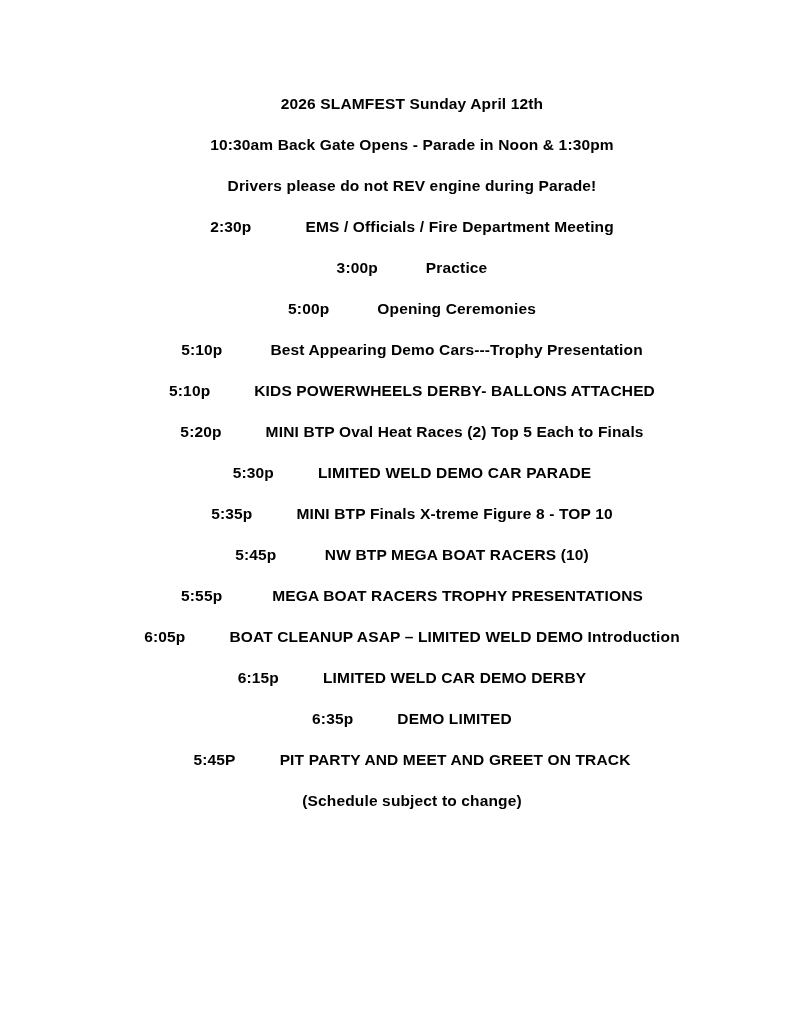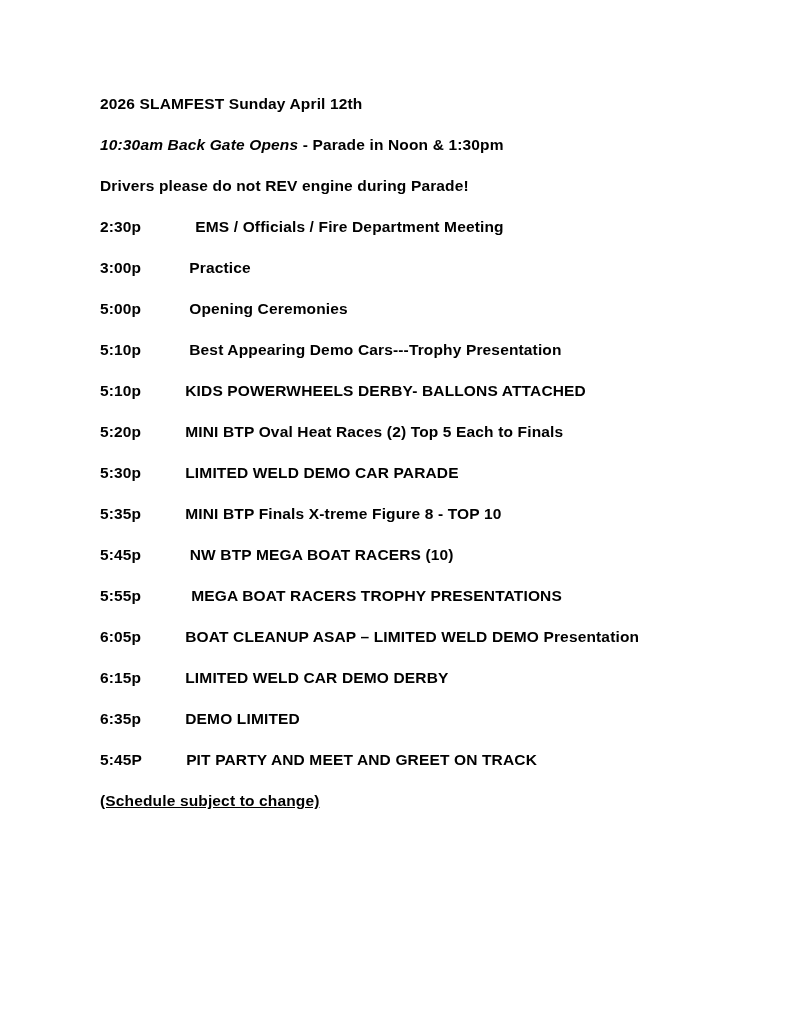--- a/index.html
+++ b/index.html
@@ -14,46 +14,45 @@
     color: #000000;
     -webkit-font-smoothing: antialiased;
   }
   .page {
     position: relative;
     width: 792px;
     height: 1024px;
     background: #ffffff;
     box-sizing: border-box;
     padding: 96px 68px 0 100px;
+    text-align: center;
   }
   .doc-body {
     display: block;
   }
   .line {
     font-size: 15.5px;
     font-weight: bold;
     line-height: 1.0;
     margin: 0 0 25.5px 0;
     white-space: pre;
     letter-spacing: 0.15px;
   }
   .line.italic-lead .lead {
-    font-style: italic;
   }
   .time {
     display: inline-block;
     min-width: 0;
   }
   .tab-1 { display: inline-block; width: 54px; }
   .tab-2 { display: inline-block; width: 48px; }
   .tab-3 { display: inline-block; width: 44px; }
   .tab-4 { display: inline-block; width: 50px; }
   .last-line {
     margin-bottom: 0;
-    text-decoration: underline;
   }
 </style>
 </head>
 <body>
 
 <div class="page">
   <div class="doc-body">
 
     <p class="line">2026 SLAMFEST Sunday April 12th</p>
 
@@ -76,21 +75,21 @@
     <p class="line"><span class="time">5:20p</span><span class="tab-3"></span><span>MINI BTP Oval Heat Races (2) Top 5 Each to Finals</span></p>
 
     <p class="line"><span class="time">5:30p</span><span class="tab-3"></span><span>LIMITED WELD DEMO CAR PARADE</span></p>
 
     <p class="line"><span class="time">5:35p</span><span class="tab-3"></span><span>MINI BTP Finals X-treme Figure 8 - TOP 10</span></p>
 
     <p class="line"><span class="time">5:45p</span><span class="tab-3"></span><span> NW BTP MEGA BOAT RACERS (10)</span></p>
 
     <p class="line"><span class="time">5:55p</span><span class="tab-4"></span><span>MEGA BOAT RACERS TROPHY PRESENTATIONS</span></p>
 
-    <p class="line"><span class="time">6:05p</span><span class="tab-3"></span><span>BOAT CLEANUP ASAP – LIMITED WELD DEMO Presentation</span></p>
+    <p class="line"><span class="time">6:05p</span><span class="tab-3"></span><span>BOAT CLEANUP ASAP – LIMITED WELD DEMO Introduction</span></p>
 
     <p class="line"><span class="time">6:15p</span><span class="tab-3"></span><span>LIMITED WELD CAR DEMO DERBY</span></p>
 
     <p class="line"><span class="time">6:35p</span><span class="tab-3"></span><span>DEMO LIMITED</span></p>
 
     <p class="line"><span class="time">5:45P</span><span class="tab-3"></span><span>PIT PARTY AND MEET AND GREET ON TRACK</span></p>
 
     <p class="line last-line">(Schedule subject to change)</p>
 
   </div>

